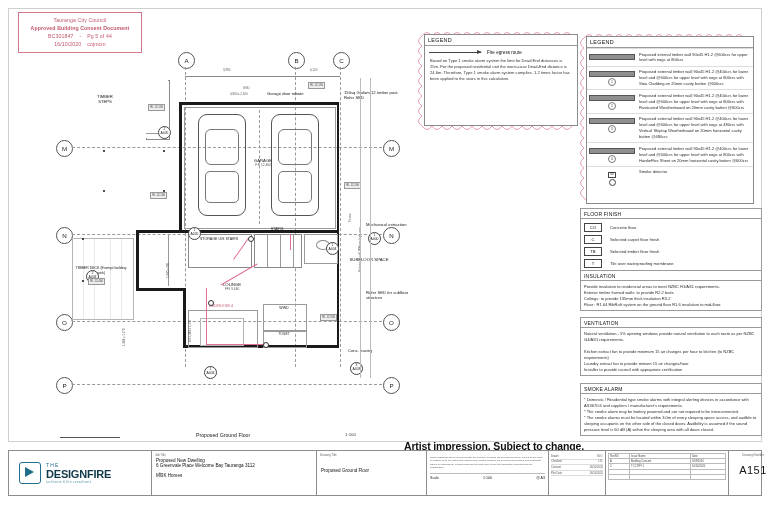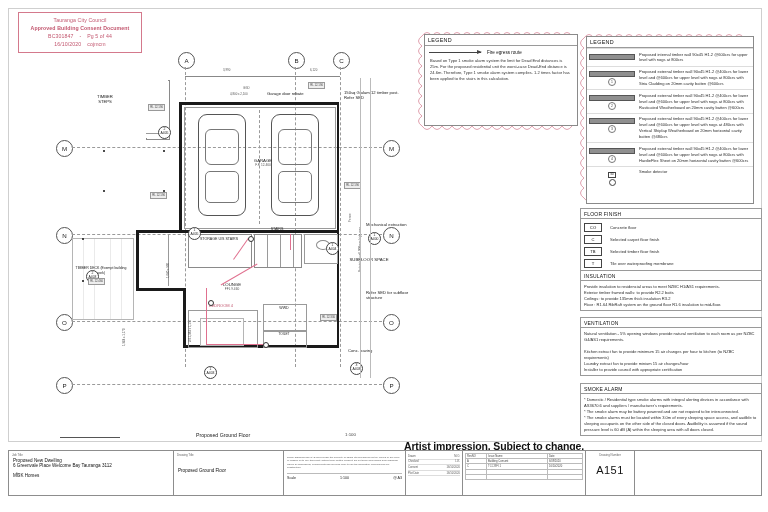--- a/index.html
+++ b/index.html
@@ -404,20 +404,28 @@
 </div>
 
 <div class="abs" id="plan-caption">Proposed Ground Floor</div>
 <div class="abs" id="plan-scale">1:100</div>
 <div class="abs" id="scalebar"></div>
 
 <div class="abs" id="artist">Artist impression. Subject to change.</div>
 
 <div class="abs" id="titleblock">
 
+  <div class="tb-cell" id="tb-logo">
+    <div id="logo-mark"></div>
+    <div>
+      <div id="logo-the">THE</div>
+      <div id="logo-name">DESIGNFIRE</div>
+      <div id="logo-sub">architects &amp; fire consultants</div>
+    </div>
+  </div>
 
   <div class="tb-cell" id="tb-job">
     <span class="tb-lbl">Job Title</span>
     <div class="tb-val">Proposed New Dwelling</div>
     <div class="tb-val">6 Greenvale Place  Welcome Bay Tauranga 3112</div>
     <div style="position:relative;margin-top:4px;">
       <span class="tb-lbl" style="top:-1px;">For</span>
       <div class="tb-val" style="margin-top:5px;">MGK Homes</div>
     </div>
   </div>

